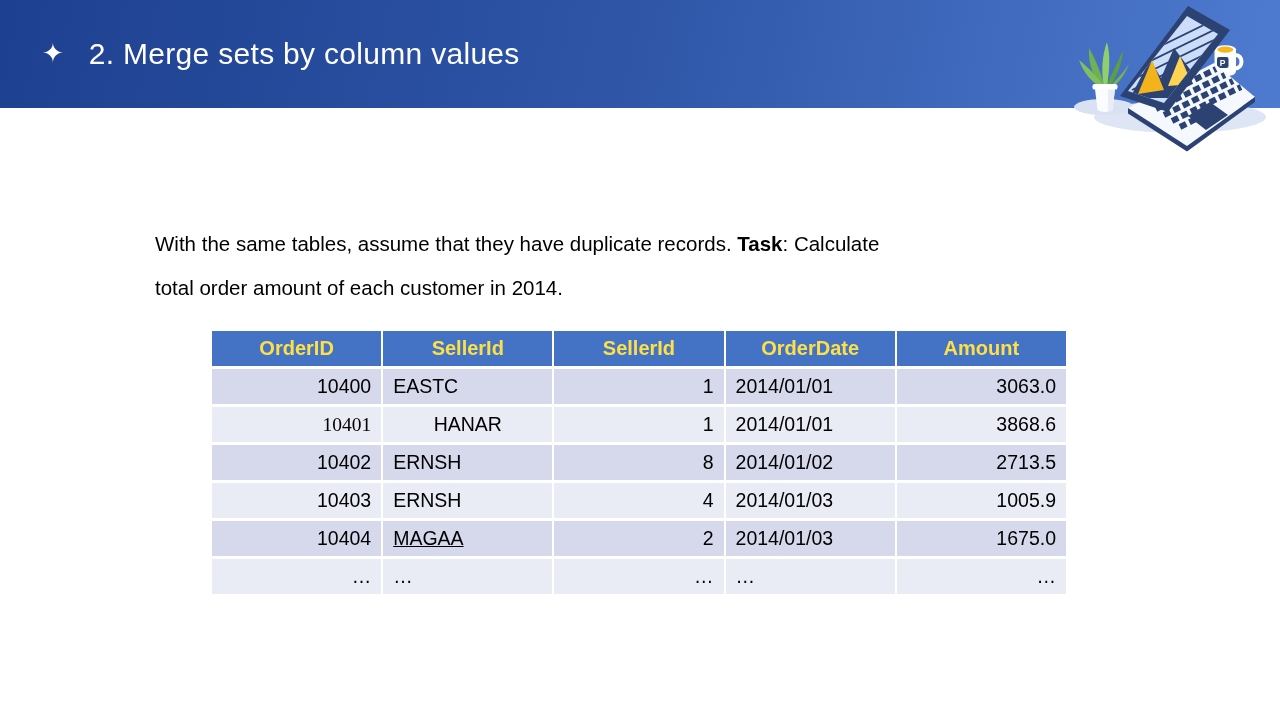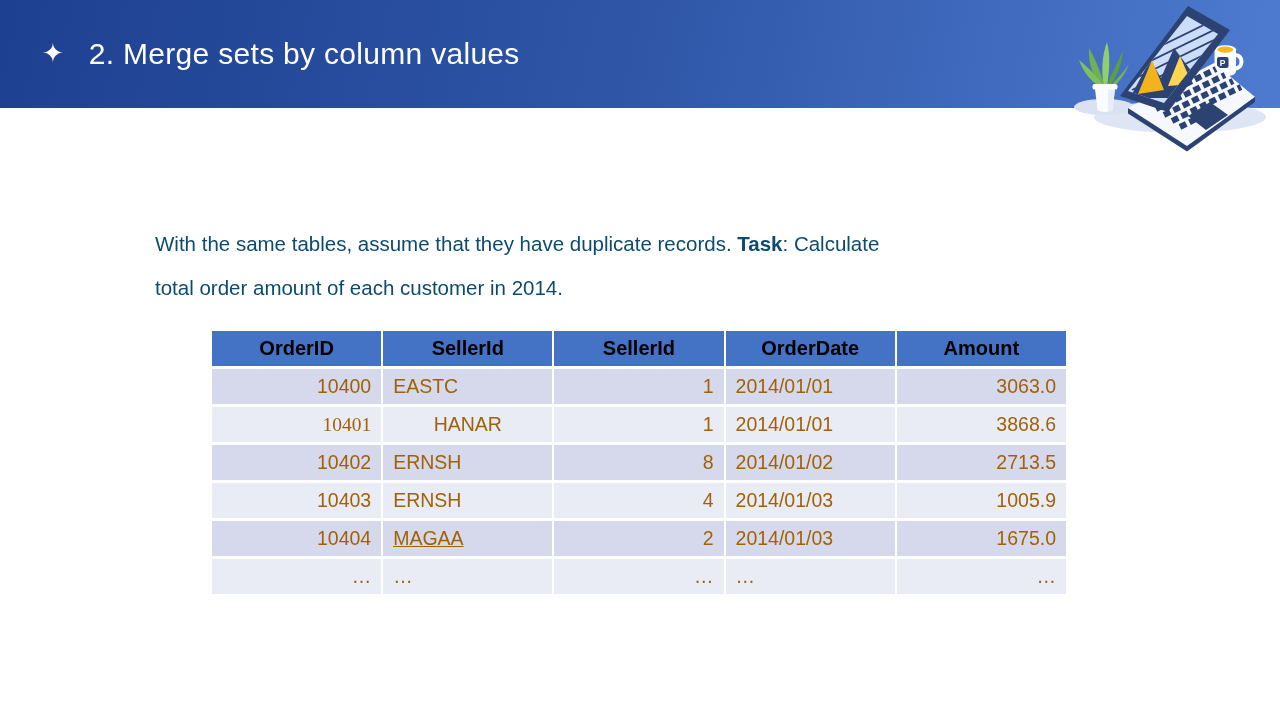--- a/index.html
+++ b/index.html
@@ -22,35 +22,35 @@
     color:#ffffff; font-size:30px; font-weight:400; letter-spacing:0.3px;
     margin-left:25px; white-space:nowrap;
   }
 
   
   .illustration { position:absolute; left:1068px; top:0; width:200px; height:152px; }
 
   
   .intro {
     position:absolute; left:155px; top:201px; width:1010px;
-    font-size:20.5px; line-height:44px; color:#0c4a6e;
+    font-size:20.5px; line-height:44px; color:#000000;
   }
   .intro b { font-weight:700; }
 
   
   .data-table {
     position:absolute; left:210px; top:328px; width:858px;
     border-collapse:separate; border-spacing:2px 3px; table-layout:fixed;
   }
   .data-table th {
-    background:#4472C4; color:#000000; font-size:20px; font-weight:700;
+    background:#4472C4; color:#fde047; font-size:20px; font-weight:700;
     height:35px; text-align:center; padding:0 4px;
   }
   .data-table td {
-    font-size:19.5px; color:#a16207; height:35px; padding:0 10px;
+    font-size:19.5px; color:#000000; height:35px; padding:0 10px;
     white-space:nowrap; overflow:hidden;
   }
   .data-table tr.dark  td { background:#D5D9EB; }
   .data-table tr.light td { background:#E9EBF5; }
 </style>
 </head>
 <body>
 
 <div class="slide">
 

